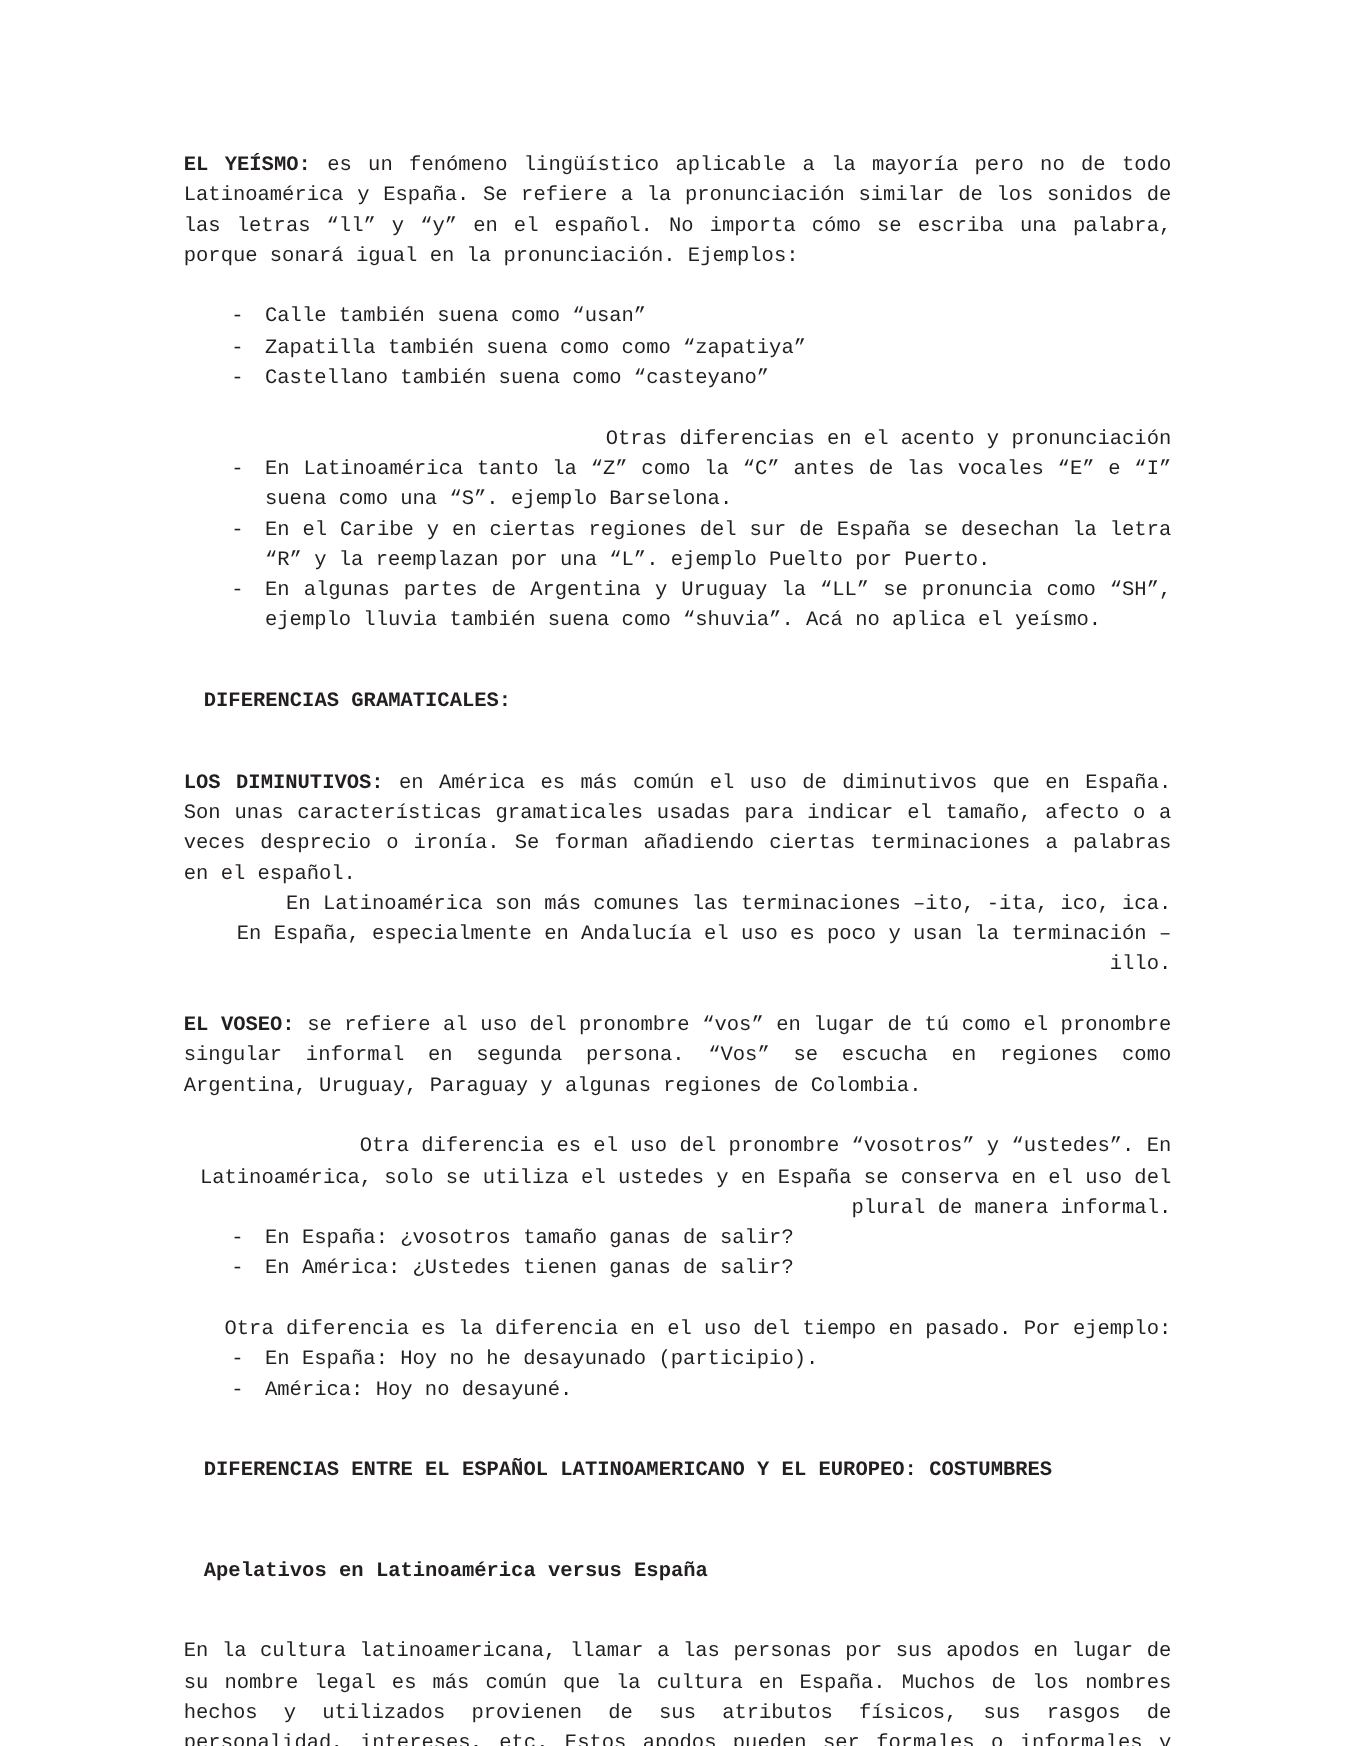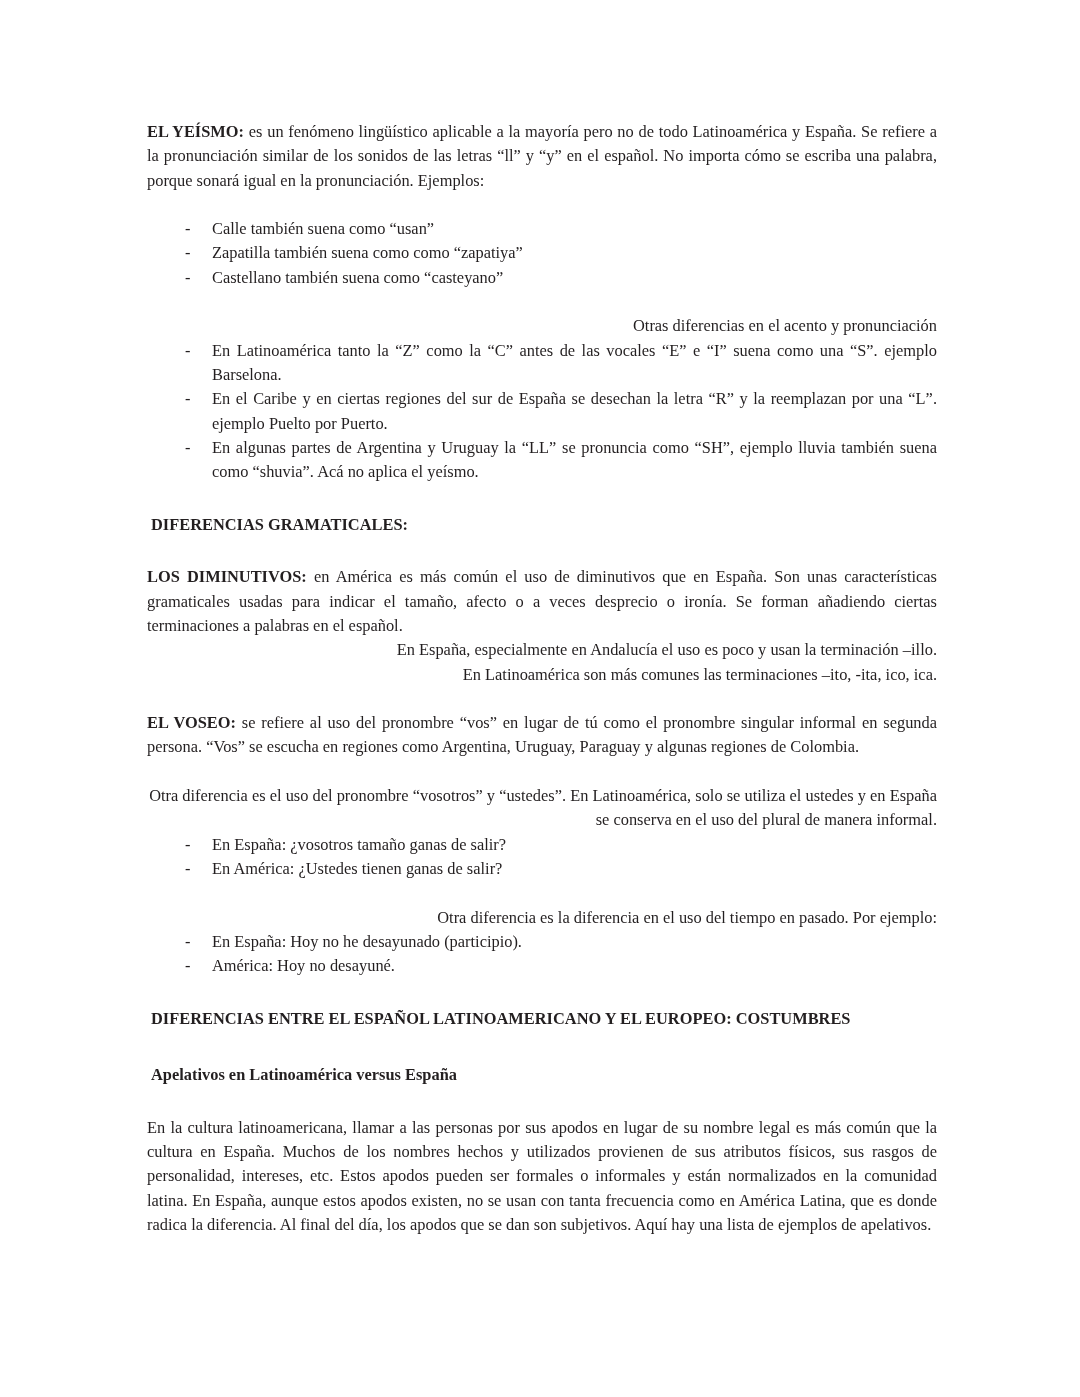--- a/index.html
+++ b/index.html
@@ -7,21 +7,21 @@
     padding: 0;
     background: #ffffff;
   }
   .page {
     width: 1080px;
     height: 1397px;
     background: #ffffff;
     position: relative;
     box-sizing: border-box;
     padding: 120px 145px 0 147px;
-    font-family: Liberation Serif, serif;
+    font-family: Liberation Mono, monospace;
     color: #231f20;
     font-size: 16.4px;
     line-height: 24.3px;
     -webkit-font-smoothing: antialiased;
   }
   .doc-body {
     width: 790px;
   }
 
   p.para {
@@ -61,21 +61,21 @@
     position: absolute;
     left: 38px;
     top: 0;
   }
   ul.dash-list > li.nojustify {
     text-align: left;
   }
 
   
   .heading {
-    margin: 4px;
+    margin: 16px;
     font-weight: bold;
     text-align: left;
   }
 </style>
 </head>
 <body>
 
 <div class="page">
   <div class="doc-body">
 
@@ -117,22 +117,22 @@
       </li>
     </ul>
 
     <div class="gap-section"></div>
 
     <p class="heading">DIFERENCIAS GRAMATICALES:</p>
 
     <div class="gap-section"></div>
 
     <p class="para"><b>LOS DIMINUTIVOS:</b><span> en América es más común el uso de diminutivos que en España. Son unas características gramaticales usadas para indicar el tamaño, afecto o a veces desprecio o ironía. Se forman añadiendo ciertas terminaciones a palabras en el español.</span></p>
+    <p class="para left">En Latinoamérica son más comunes las terminaciones –ito, -ita, ico, ica.</p>
     <p class="para left">En España, especialmente en Andalucía el uso es poco y usan la terminación –illo.</p>
-    <p class="para left">En Latinoamérica son más comunes las terminaciones –ito, -ita, ico, ica.</p>
 
     <div class="gap-section"></div>
 
     <p class="para"><b>EL VOSEO:</b><span> se refiere al uso del pronombre “vos” en lugar de tú como el pronombre singular informal en segunda persona. “Vos” se escucha en regiones como Argentina, Uruguay, Paraguay y algunas regiones de Colombia.</span></p>
 
     <div class="gap-section"></div>
 
     <p class="para left">Otra diferencia es el uso del pronombre “vosotros” y “ustedes”. En Latinoamérica, solo se utiliza el ustedes y en España se conserva en el uso del plural de manera informal.</p>
 
     <ul class="dash-list">

